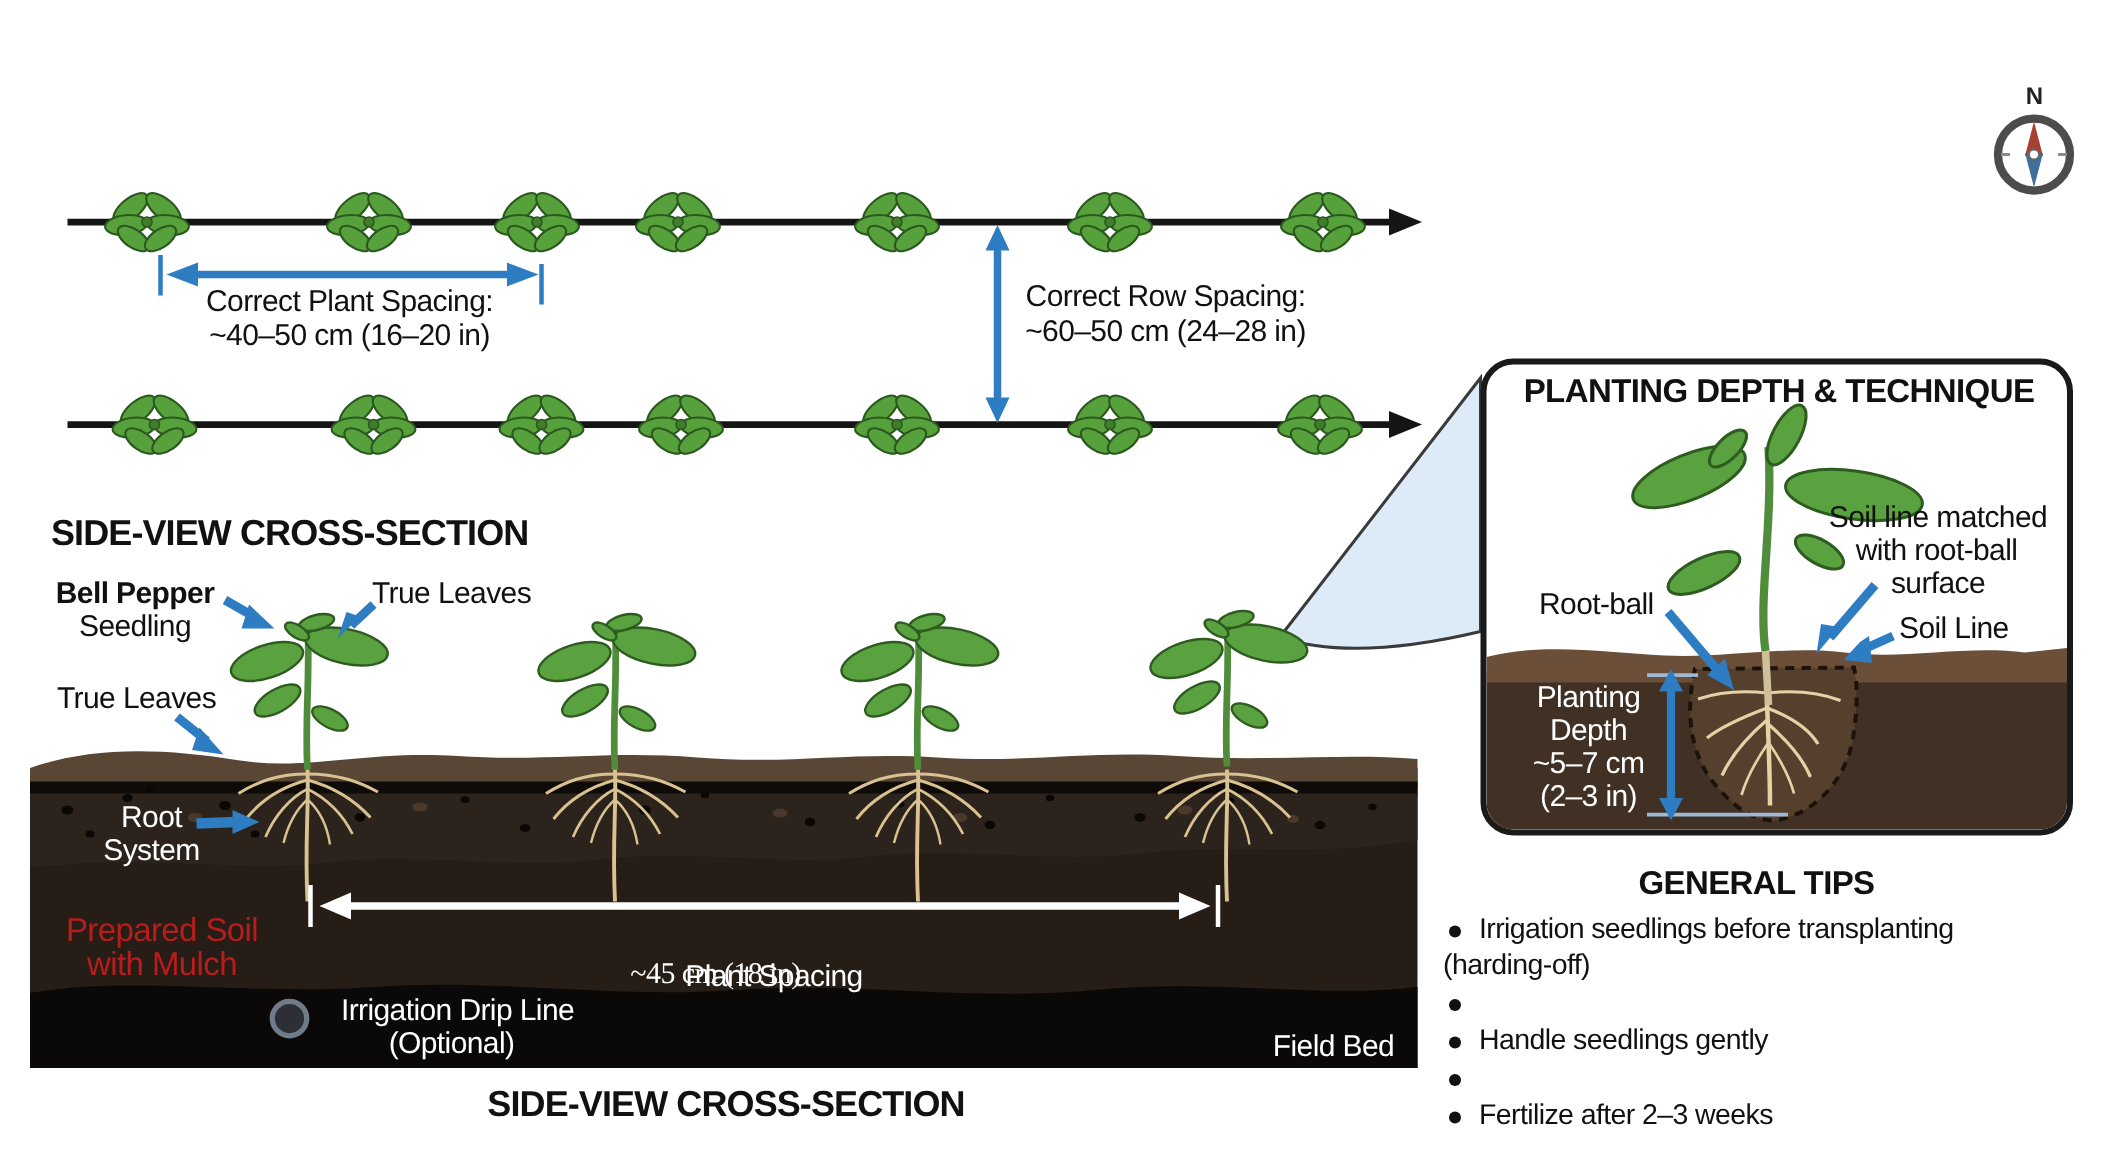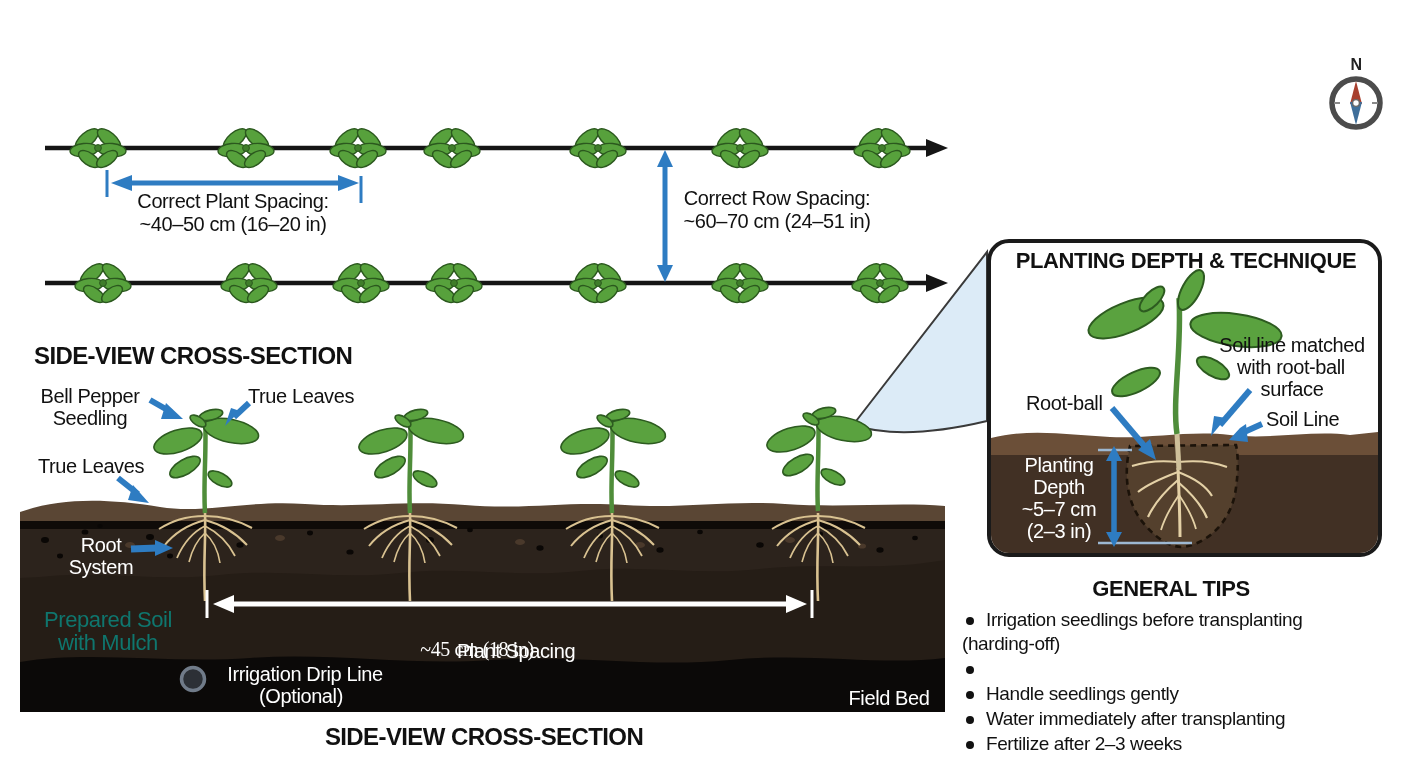--- a/index.html
+++ b/index.html
@@ -6,21 +6,21 @@
   #stage{position:relative;width:1408px;height:768px;background:#fff;overflow:hidden;
          font-family:"Liberation Sans",sans-serif;color:#111;}
   #gfx{position:absolute;left:0;top:0;}
   .t{position:absolute;white-space:nowrap;line-height:1.12;letter-spacing:-0.4px;}
   .c{transform:translateX(-50%);text-align:center;}
   .h1{font-size:35px;font-weight:bold;letter-spacing:-0.8px;}
   .h2{font-size:21px;font-weight:bold;}
   .h3{font-size:24px;font-weight:bold;letter-spacing:-0.6px;}
   .lbl{font-size:20px;}
   .lblw{font-size:20px;color:#fff;}
-  .lblw2{font-size:22px;color:#0f766e;}
+  .lblw2{font-size:22px;color:#b91c1c;}
   .tip{font-size:19px;letter-spacing:-0.4px;}
   .dot{position:absolute;width:8px;height:8px;border-radius:50%;background:#111;}
   .nlab{font-size:16px;font-weight:bold;color:#222;}
 </style>
 </head>
 <body>
 
 <div id="stage">
 
 <svg id="gfx" width="1408" height="768" viewBox="0 0 1408 768">
@@ -248,24 +248,24 @@
           </g>
     </g>
   </g>
 </svg>
 
 <div class="t nlab c" style="left:1356px;top:56px;">N</div>
 
 <div class="t lbl c" style="left:233px;top:190px;">Correct Plant Spacing:</div>
 <div class="t lbl c" style="left:233px;top:213px;">~40–50 cm (16–20 in)</div>
 <div class="t lbl c" style="left:777px;top:187px;">Correct Row Spacing:</div>
-<div class="t lbl c" style="left:777px;top:210px;">~60–70 cm (24–51 in)</div>
+<div class="t lbl c" style="left:777px;top:210px;">~60–50 cm (24–28 in)</div>
 
 <div class="t h3" style="left:34px;top:343px;">SIDE-VIEW CROSS-SECTION</div>
-<div class="t lbl c" style="left:90px;top:385px;">Bell Pepper</div>
+<div class="t lbl c" style="left:90px;top:385px;font-weight:bold;">Bell Pepper</div>
 <div class="t lbl c" style="left:90px;top:407px;">Seedling</div>
 <div class="t lbl" style="left:248px;top:385px;">True Leaves</div>
 <div class="t lbl" style="left:38px;top:455px;">True Leaves</div>
 
 <div class="t lblw c" style="left:101px;top:534px;">Root</div>
 <div class="t lblw c" style="left:101px;top:556px;">System</div>
 <div class="t lblw2 c" style="left:108px;top:608px;">Prepared Soil</div>
 <div class="t lblw2 c" style="left:108px;top:631px;">with Mulch</div>
 <div class="t lblw c" style="left:497px;top:640px;margin-left:19px;">Plant Spacing</div>
 <div class="t lblw c" style="left:477px;top:638px;font-family:Liberation Serif, serif;">~45 cm (18 in)</div>
@@ -286,17 +286,16 @@
 <div class="t lblw c" style="left:1059px;top:520px;">(2–3 in)</div>
 
 <div class="t h2 c" style="left:1171px;top:577px;font-size:22px;">GENERAL TIPS</div>
 <span class="dot" style="left:966px;top:617px;"></span>
 <div class="t tip" style="left:986px;top:609px;">Irrigation seedlings before transplanting</div>
 <div class="t tip" style="left:962px;top:633px;">(harding-off)</div>
 <span class="dot" style="left:966px;top:666px;"></span>
 <span class="dot" style="left:966px;top:691px;"></span>
 <div class="t tip" style="left:986px;top:683px;">Handle seedlings gently</div>
 <span class="dot" style="left:966px;top:716px;"></span>
-<div class="t tip" style="left:986px;top:708px;">Water immediately after transplanting</div>
 <span class="dot" style="left:966px;top:741px;"></span>
 <div class="t tip" style="left:986px;top:733px;">Fertilize after 2–3 weeks</div>
 
 </div>
 
 </body></html>

